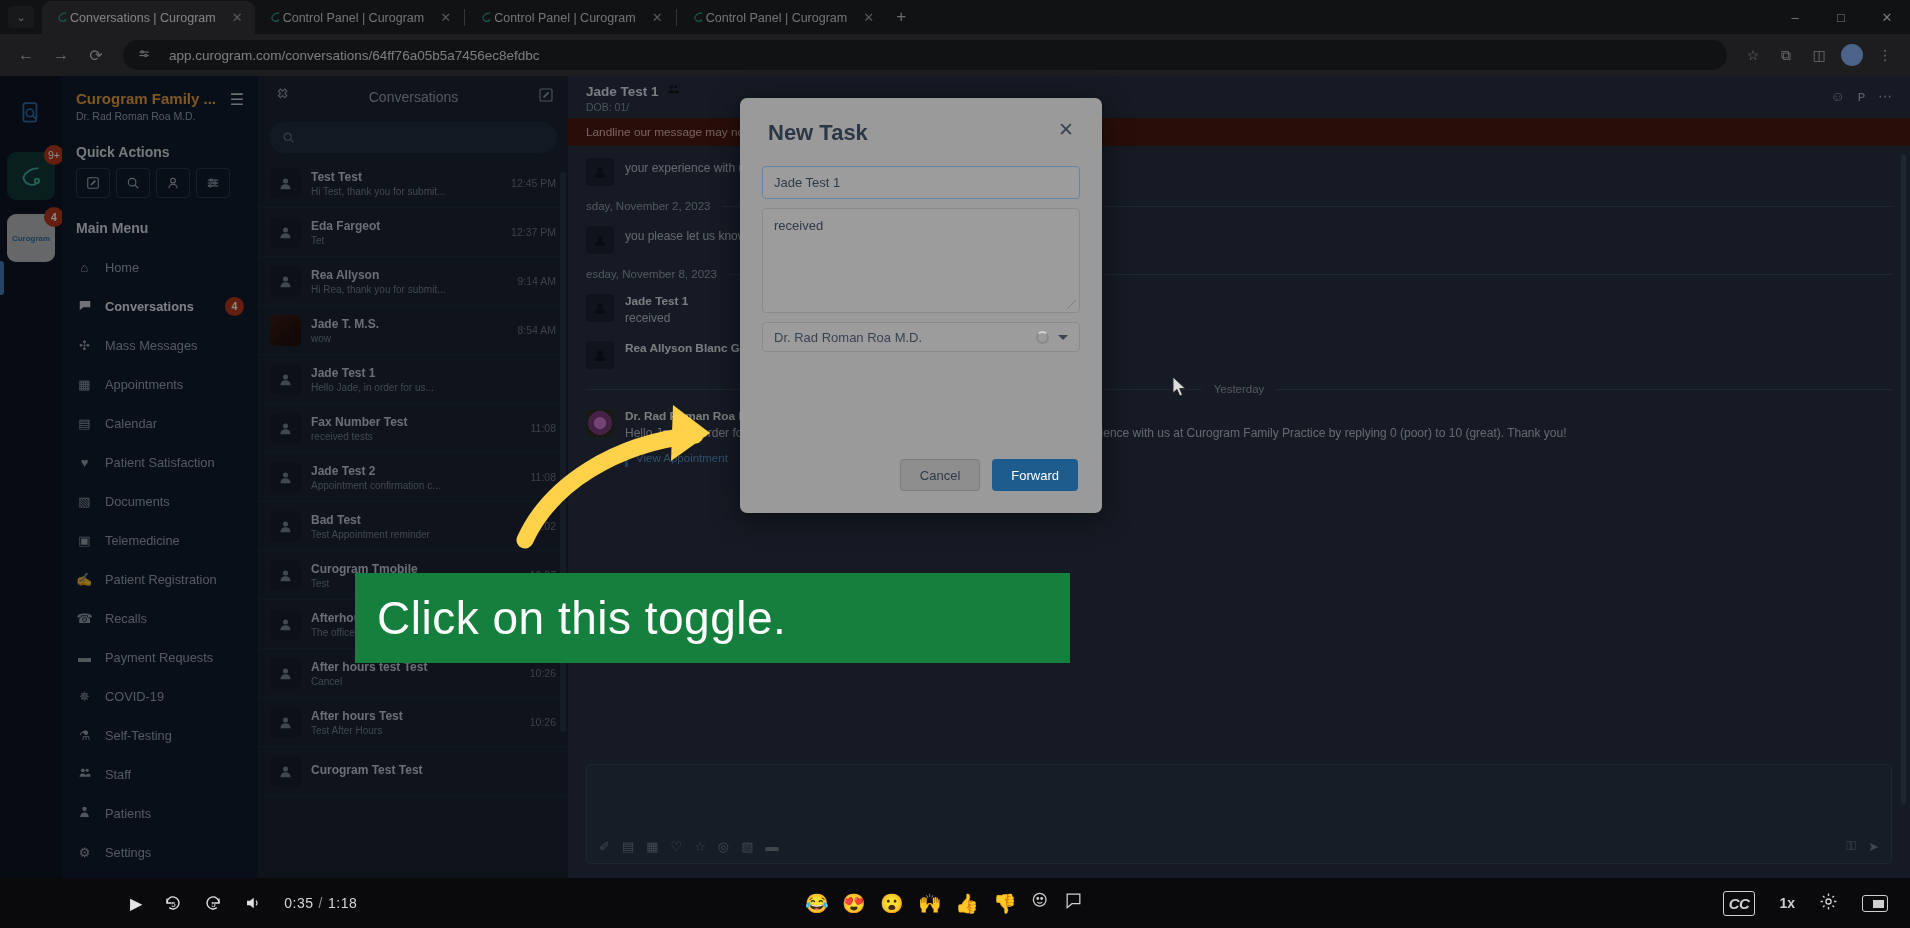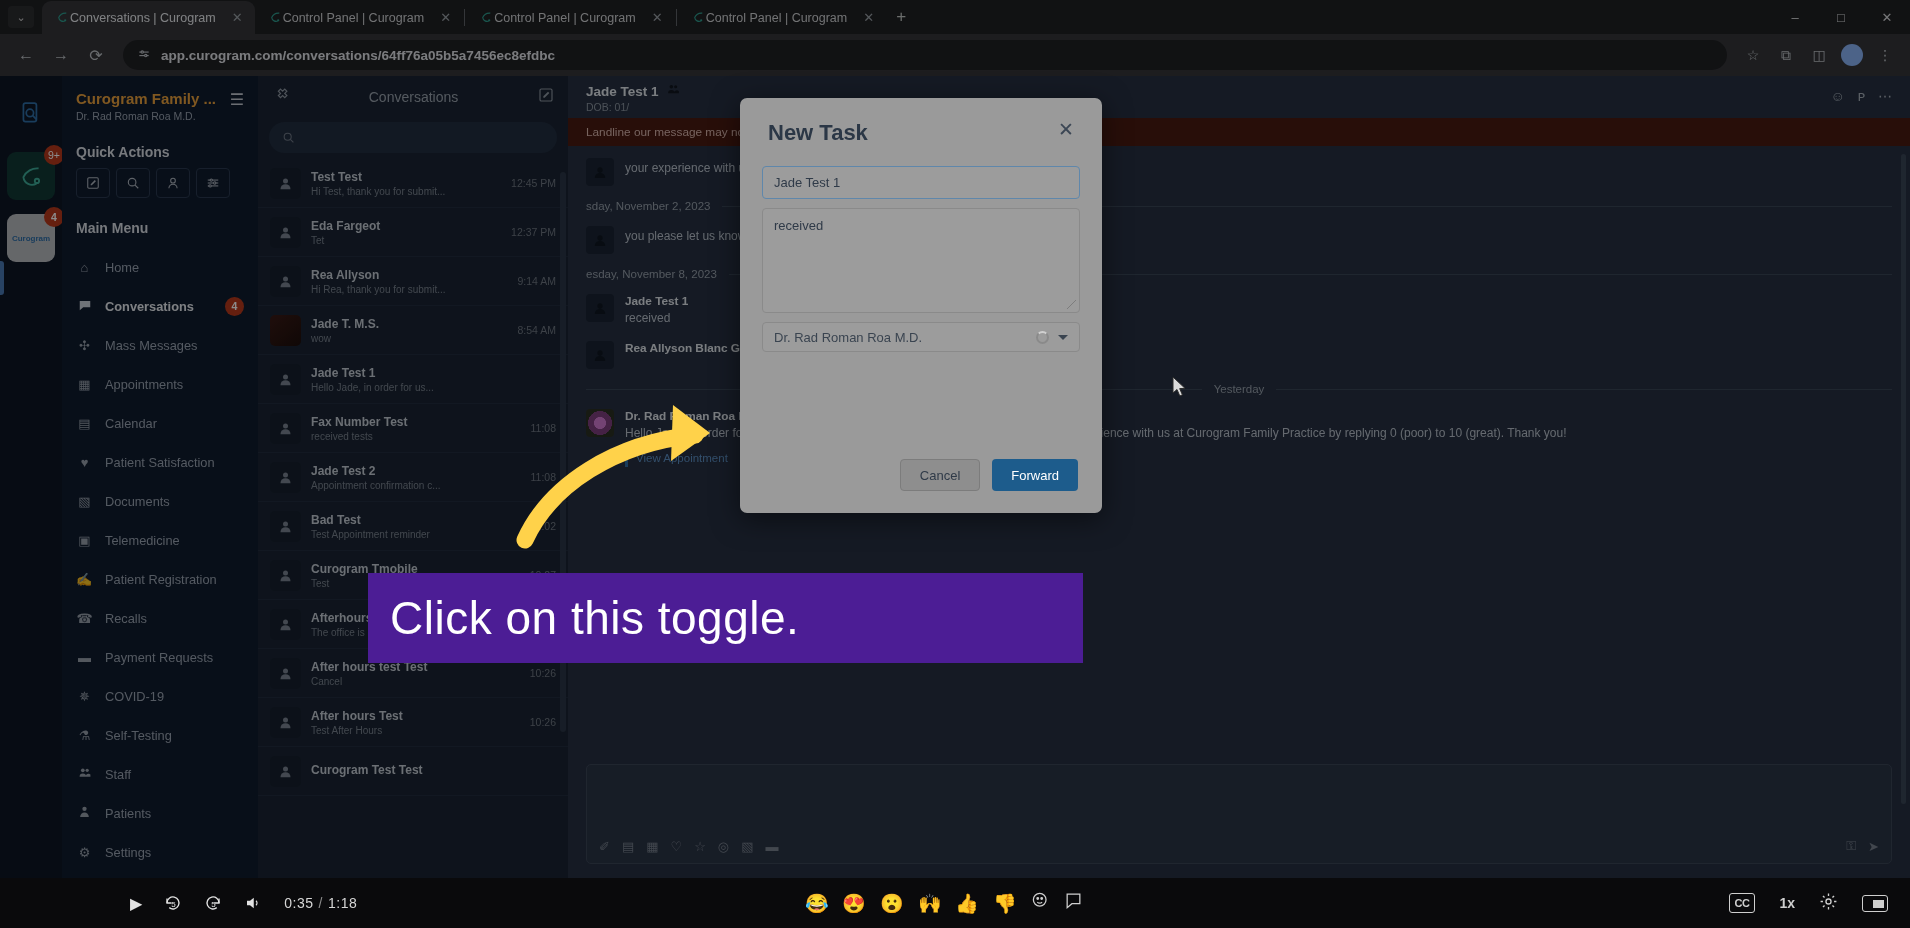--- a/index.html
+++ b/index.html
@@ -42,21 +42,21 @@
   .wincontrols div{ width:46px;height:34px;display:flex;align-items:center;justify-content:center;color:#d8dadc;font-size:13px;}
 
   .chrome-omni {
     position:absolute; left:0; top:34px; width:1910px; height:42px;
     background:#35363a; display:flex; align-items:center; padding:0 10px; gap:3px;
   }
   .navbtn{ width:32px;height:32px; border-radius:50%; display:flex;align-items:center;justify-content:center; color:#bdc1c6; font-size:16px;}
   .omnibox{
     flex:1; height:30px; background:#202124; border-radius:15px;
     display:flex; align-items:center; padding:0 14px; margin:0 8px;
-    color:#dfe1e5; font-size:13.5px; gap:10px;font-weight:bold;
+    color:#dfe1e5; font-size:13.5px; gap:18px;
   }
   .omni-ico{ color:#bdc1c6; font-size:12px; display:flex; align-items:center;}
   .omni-right{ display:flex; align-items:center; gap:3px;}
   .omni-right div{ width:30px;height:30px;border-radius:50%;display:flex;align-items:center;justify-content:center;color:#bdc1c6;font-size:14px;}
   .avatar-chip{ width:22px;height:22px;border-radius:50%;background:#8ab4f8;color:#202124;font-size:11px;display:flex;align-items:center;justify-content:center;}
 
   
   .app { position:absolute; left:0; top:76px; width:1910px; height:802px; background:#0b1220; overflow:hidden;}
 
   
@@ -178,36 +178,36 @@
   .switch .knob{ position:absolute; left:1px; top:1px; width:22px;height:22px;border-radius:50%; background:#fbfbfb; box-shadow:0 1px 3px rgba(0,0,0,.28);}
 
   .modal-foot{ position:absolute; right:24px; bottom:22px; display:flex; gap:12px;}
   .btn{ height:32px; border-radius:4px; padding:0 19px; display:flex; align-items:center; font-size:13px;}
   .btn-cancel{ background:#8e8e8e; border:1px solid #7c7c7c; color:#2f3a48;}
   .btn-forward{ background:#1d5c8c; color:#fff;}
 
   
   .arrow{ position:absolute; left:505px; top:365px; width:240px; height:185px; pointer-events:none;}
   .callout{
-    position:absolute; left:368px; top:573px; width:715px; height:90px;
-    background:#4c1d95; display:flex; align-items:center; padding-left:22px;
+    position:absolute; left:355px; top:573px; width:715px; height:90px;
+    background:#15803d; display:flex; align-items:center; padding-left:22px;
   }
   .callout span{ color:#fff; font-size:46px; font-weight:300; letter-spacing:.5px;}
   .cursor{ position:absolute; left:1172px; top:376px; width:15px; height:22px;}
 
   
   .player{ position:absolute; left:0; top:878px; width:1910px; height:50px; background:#0a0a0c;}
   .player-left{ position:absolute; left:130px; top:0; height:50px; display:flex; align-items:center; gap:22px; color:#d6d6d6; font-size:13px;}
   .p-ico{ font-size:16px; color:#e2e2e2; position:relative; display:flex; align-items:center;}
   .p-ico small{ position:absolute; left:7px; top:6px; font-size:8px; }
   .time{ color:#d6d6d6; font-size:14px; letter-spacing:.5px;}
   .time .sep{ color:#8d8d8d; margin:0 5px;}
   .player-center{ position:absolute; left:805px; top:0; height:50px; display:flex; align-items:center; gap:14px; font-size:19px;}
   .player-right{ position:absolute; right:22px; top:0; height:50px; display:flex; align-items:center; gap:24px; color:#cfcfcf;}
-  .cc-box{ border:1.6px solid #cfcfcf; border-radius:3px; padding:3px 5px; font-size:11px; font-weight:bold; letter-spacing:-.5px;}
+  .cc-box{ border:1.6px solid #cfcfcf; border-radius:3px; padding:3px 5px; font-size:15px; font-weight:bold; letter-spacing:-.5px;font-style:italic;}
   .pip-box{ border:1.6px solid #cfcfcf; border-radius:3px; width:26px;height:17px; position:relative;}
   .pip-box:after{ content:""; position:absolute; right:3px; bottom:3px; width:11px;height:8px;background:#cfcfcf;}
 </style>
 </head>
 <body>
 
 <div id="root">
 
   <div class="chrome-top">
     <div class="tabstrip">

